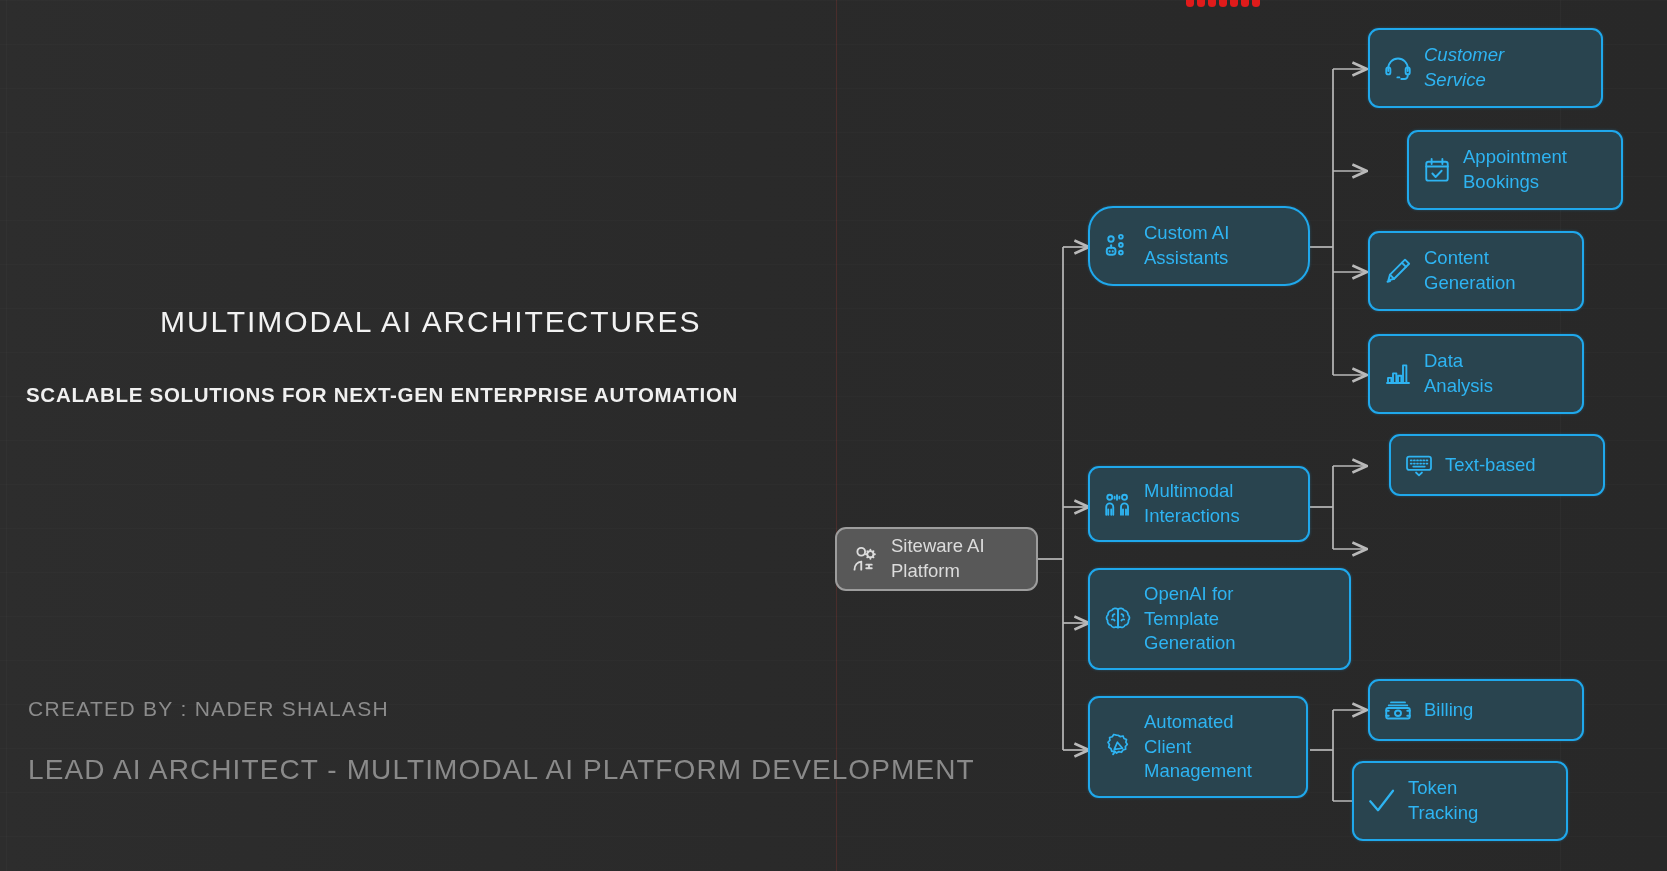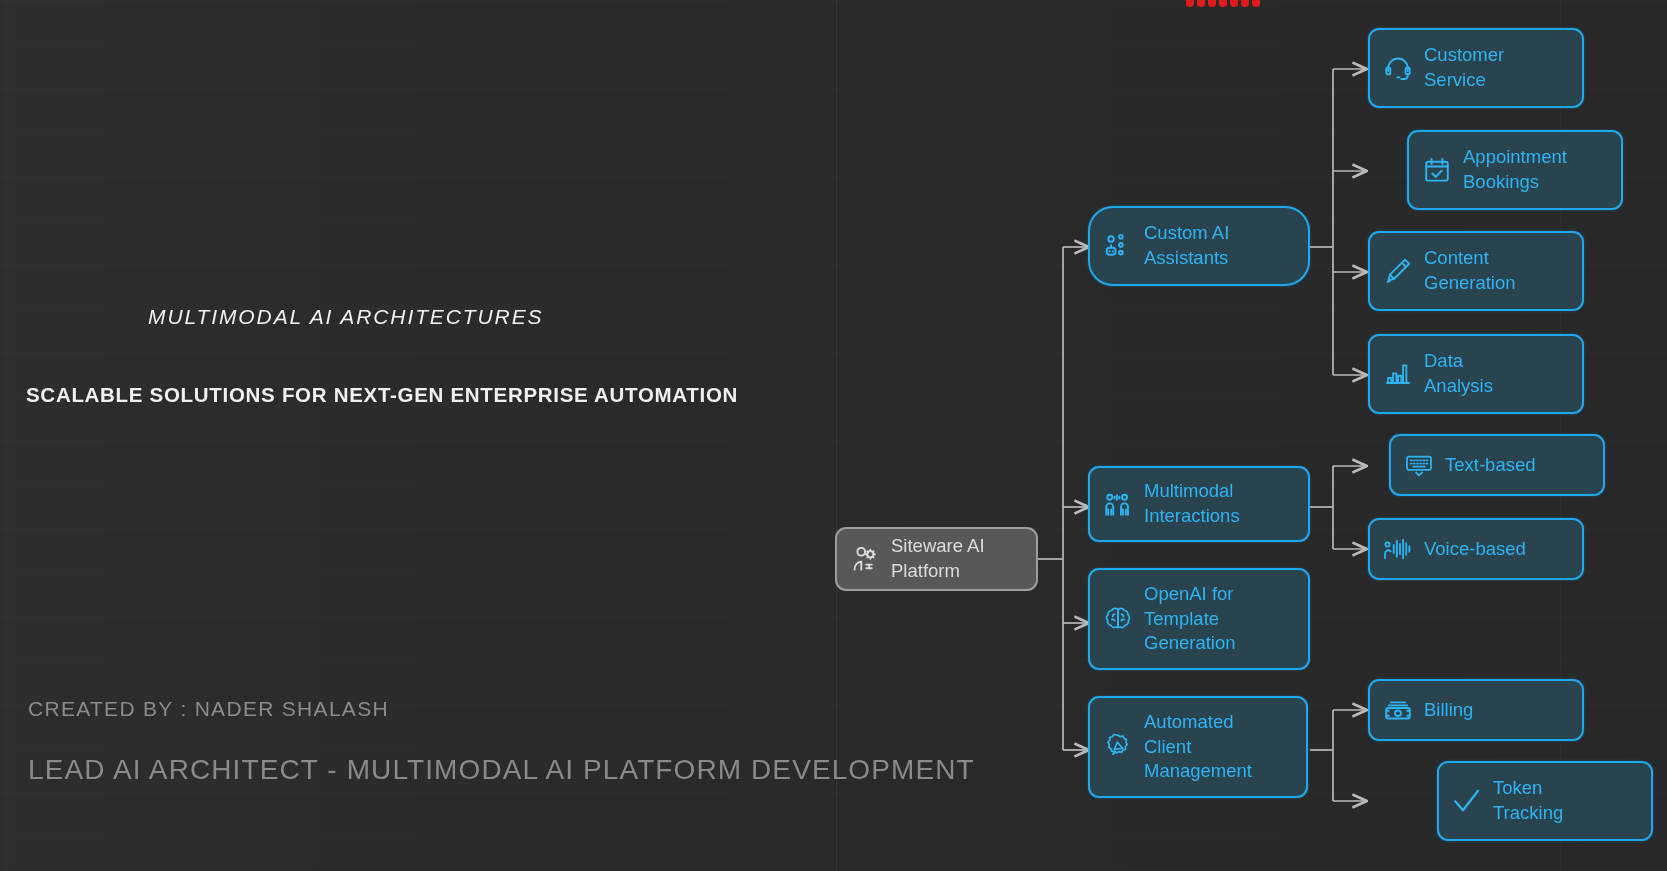--- a/index.html
+++ b/index.html
@@ -53,28 +53,27 @@
     display: block;
     width: 8px;
     height: 7px;
     background: #e01b1b;
     border-radius: 0 0 50% 50%;
   }
 
   
   #title {
     position: absolute;
-    left: 148px;
+    left: 160px;
     top: 305px;
-    font-size: 21px;
+    font-size: 30px;
     letter-spacing: 1.9px;
     color: #f2f2f2;
     font-weight: 400;
     white-space: nowrap;
-    font-style: italic;
   }
   #subtitle {
     position: absolute;
     left: 26px;
     top: 383px;
     font-size: 20.5px;
     letter-spacing: 0.7px;
     color: #f0f0f0;
     font-weight: 700;
     white-space: nowrap;
@@ -244,21 +243,21 @@
         <circle cx="17.2" cy="6.6" r="2"></circle>
         <path d="M14.4 20.6v-6.3a2.8 2.8 0 0 1 5.6 0v6.3"></path>
         <path d="M16 16.4v4.2 M18.4 16.4v4.2"></path>
         <path d="M9.3 6.2v1.4 M11.2 5v3.6 M13.1 6.2v1.4"></path>
       </svg>
     </span>
     <span class="label">Multimodal
 Interactions</span>
   </div>
 
-  <div class="node" style="left:1088px; top:568px; width:222px; height:102px;">
+  <div class="node" style="left:1088px; top:568px; width:263px; height:102px;">
     <span class="ico">
       <svg viewBox="0 0 24 24" fill="none" stroke="#2eb4f2" stroke-width="1.4" stroke-linecap="round" stroke-linejoin="round">
         <path d="M12 4.3c-1.5-1.4-4-1-4.9 0.8-1.8 0.1-3.3 1.7-3.1 3.6-1.4 1-1.6 3.2-0.3 4.4
                  -0.5 1.8 0.8 3.7 2.7 3.9 0.6 1.6 2.6 2.3 4 1.3 0.5 0.4 1.1 0.5 1.6 0.4z"></path>
         <path d="M12 4.3c1.5-1.4 4-1 4.9 0.8 1.8 0.1 3.3 1.7 3.1 3.6 1.4 1 1.6 3.2 0.3 4.4
                  0.5 1.8-0.8 3.7-2.7 3.9-0.6 1.6-2.6 2.3-4 1.3-0.5 0.4-1.1 0.5-1.6 0.4z"></path>
         <path d="M12 4.3v14.4"></path>
         <path d="M9.2 8.1c-1.1 0.2-1.6 1.1-1.5 2 M7 12.4c0.9-0.3 1.9 0 2.3 0.8
                  M14.8 8.1c1.1 0.2 1.6 1.1 1.5 2 M17 12.4c-0.9-0.3-1.9 0-2.3 0.8"></path>
       </svg>
@@ -276,21 +275,21 @@
                  1.5-1.6-0.2-2.2 2.1-0.6 1.2-1.8 2.1 0.5z"></path>
         <path d="M11.5 8.2l4.1 4.8-6.6 0.9z"></path>
         <path d="M8 17.9l1.6-2.2"></path>
       </svg>
     </span>
     <span class="label">Automated
 Client
 Management</span>
   </div>
 
-  <div class="node" style="left:1368px; top:28px; width:216px; height:80px;">
+  <div class="node" style="left:1368px; top:28px; width:235px; height:80px;font-style:italic;">
     <span class="ico">
       <svg viewBox="0 0 24 24" fill="none" stroke="#2eb4f2" stroke-width="1.5" stroke-linecap="round" stroke-linejoin="round">
         <path d="M4.2 14.4v-2.2a7.8 7.8 0 0 1 15.6 0v2.2"></path>
         <rect x="2.6" y="11.5" width="3.3" height="5.6" rx="1.6"></rect>
         <rect x="18.1" y="11.5" width="3.3" height="5.6" rx="1.6"></rect>
         <path d="M19.8 17.1v1.1a2.6 2.6 0 0 1-2.6 2.6h-2.6"></path>
         <path d="M13.1 19.5h-1.6"></path>
       </svg>
     </span>
     <span class="label">Customer
@@ -343,44 +342,34 @@
         <rect x="2.4" y="5.3" width="19.2" height="10.6" rx="1.8"></rect>
         <path d="M5.4 8.3h0.8 M7.9 8.3h0.8 M10.4 8.3h0.8 M12.9 8.3h0.8 M15.4 8.3h0.8 M17.9 8.3h0.8"></path>
         <path d="M5.4 10.8h0.8 M7.9 10.8h0.8 M10.4 10.8h0.8 M12.9 10.8h0.8 M15.4 10.8h0.8 M17.9 10.8h0.8"></path>
         <path d="M7.4 13.2h9.2"></path>
         <path d="M9.6 18l2.4 2.3 2.4-2.3"></path>
       </svg>
     </span>
     <span class="label">Text-based</span>
   </div>
 
-  <div class="node oneline" style="left:1368px; top:518px; width:216px; height:62px;">
-    <span class="ico">
-      <svg viewBox="0 0 24 24" fill="none" stroke="#2eb4f2" stroke-width="1.5" stroke-linecap="round" stroke-linejoin="round">
-        <circle cx="3.6" cy="8.4" r="1.7"></circle>
-        <path d="M1.6 19.2v-3.6a2.6 2.6 0 0 1 4.4-1.8"></path>
-        <path d="M8.6 8.8v6.4 M11.1 5.6v12.6 M13.6 8v8 M16.1 4.6v14.8 M18.6 7.4v9.2 M21.1 9.8v4.4"></path>
-      </svg>
-    </span>
-    <span class="label">Voice-based</span>
-  </div>
 
   <div class="node oneline" style="left:1368px; top:679px; width:216px; height:62px;">
     <span class="ico">
       <svg viewBox="0 0 24 24" fill="none" stroke="#2eb4f2" stroke-width="1.5" stroke-linecap="round" stroke-linejoin="round">
         <rect x="2.6" y="10.4" width="18.8" height="8.4" rx="1.4"></rect>
         <ellipse cx="12" cy="14.6" rx="2.4" ry="2.2"></ellipse>
         <path d="M2.6 12.6h2 M19.4 12.6h2 M2.6 16.6h2 M19.4 16.6h2"></path>
         <path d="M4.6 8.3h14.8 M6.4 5.9h11.2"></path>
       </svg>
     </span>
     <span class="label">Billing</span>
   </div>
 
-  <div class="node" style="left:1437px; top:761px; width:216px; height:80px;">
+  <div class="node" style="left:1352px; top:761px; width:216px; height:80px;">
     <span class="ico">
       <svg viewBox="0 0 24 24" fill="none" stroke="#2eb4f2" stroke-width="1.8" stroke-linecap="round" stroke-linejoin="round">
         <path d="M2.6 12.2l6.2 7.2L20.8 3.8"></path>
       </svg>
     </span>
     <span class="label">Token
 Tracking</span>
   </div>
 
 </div>

